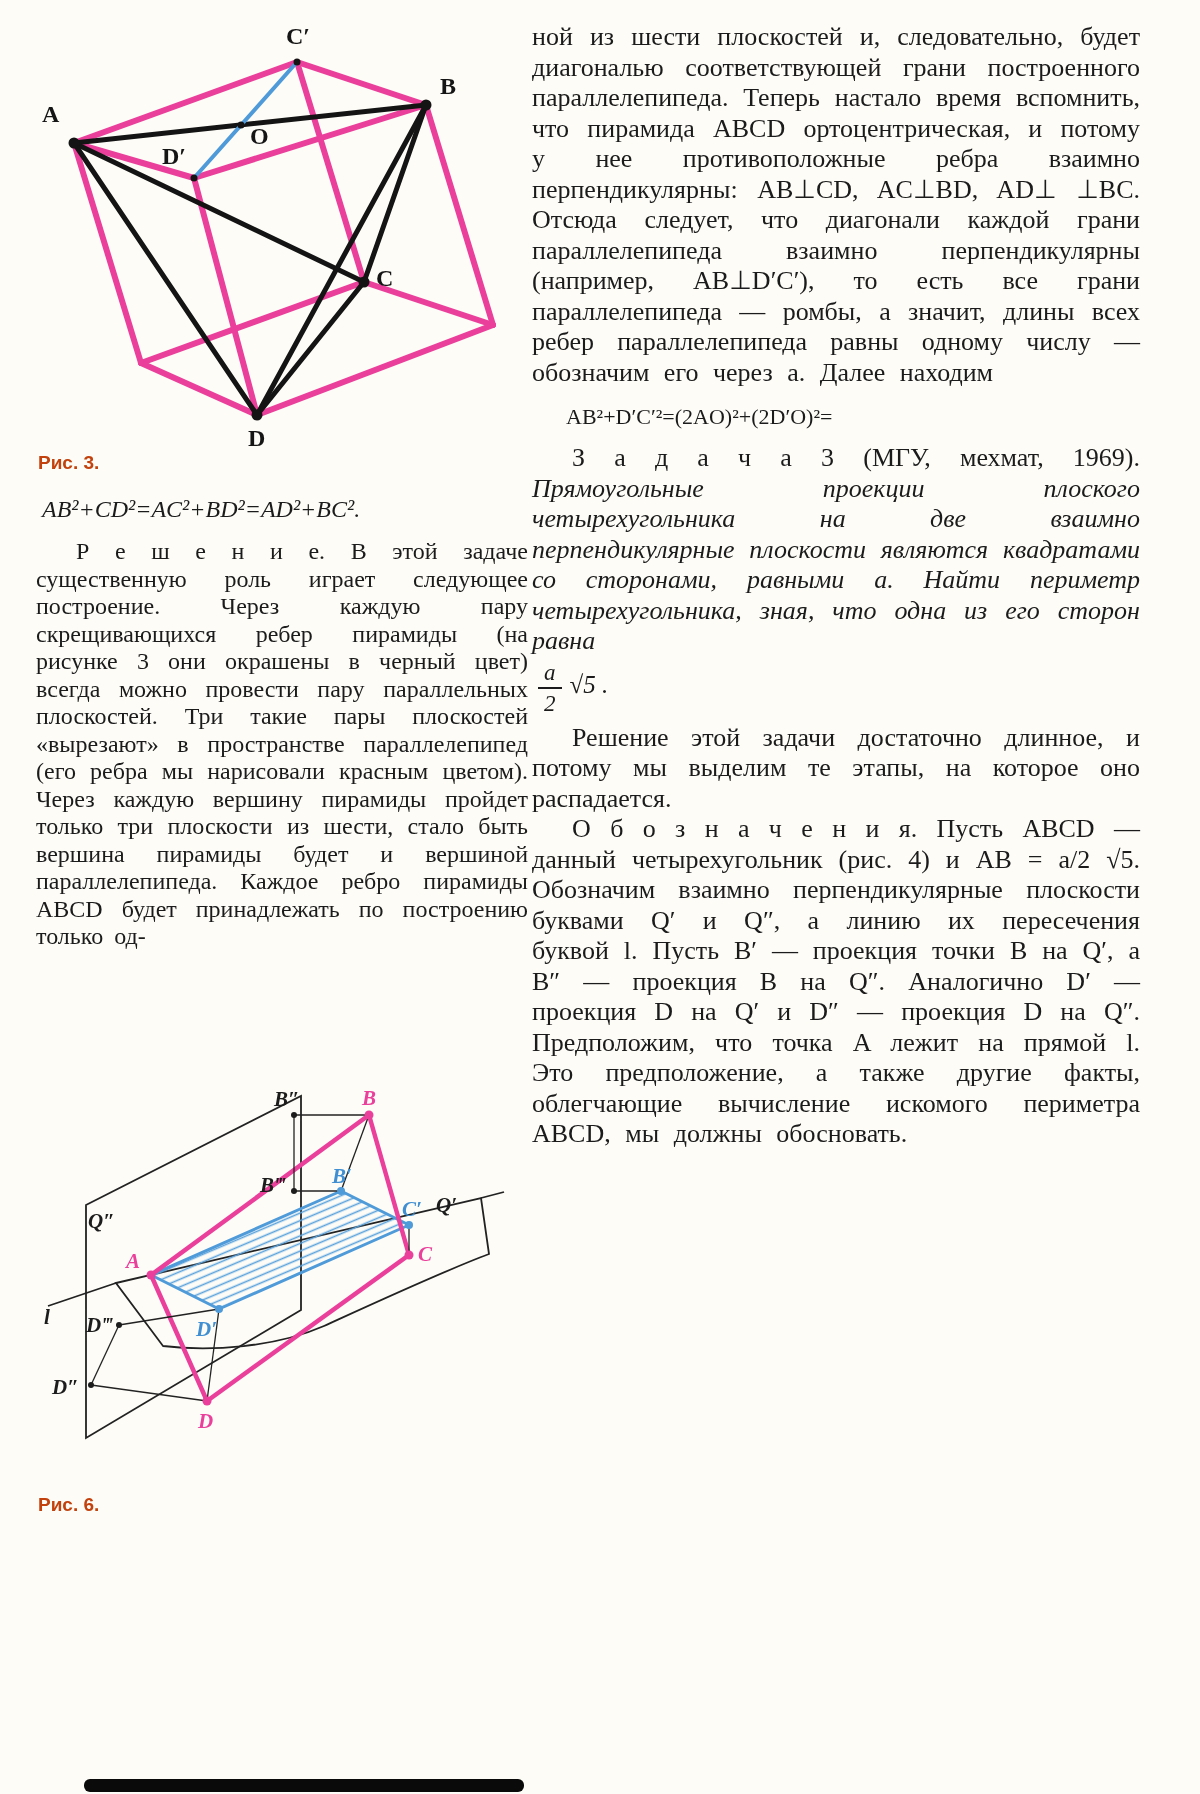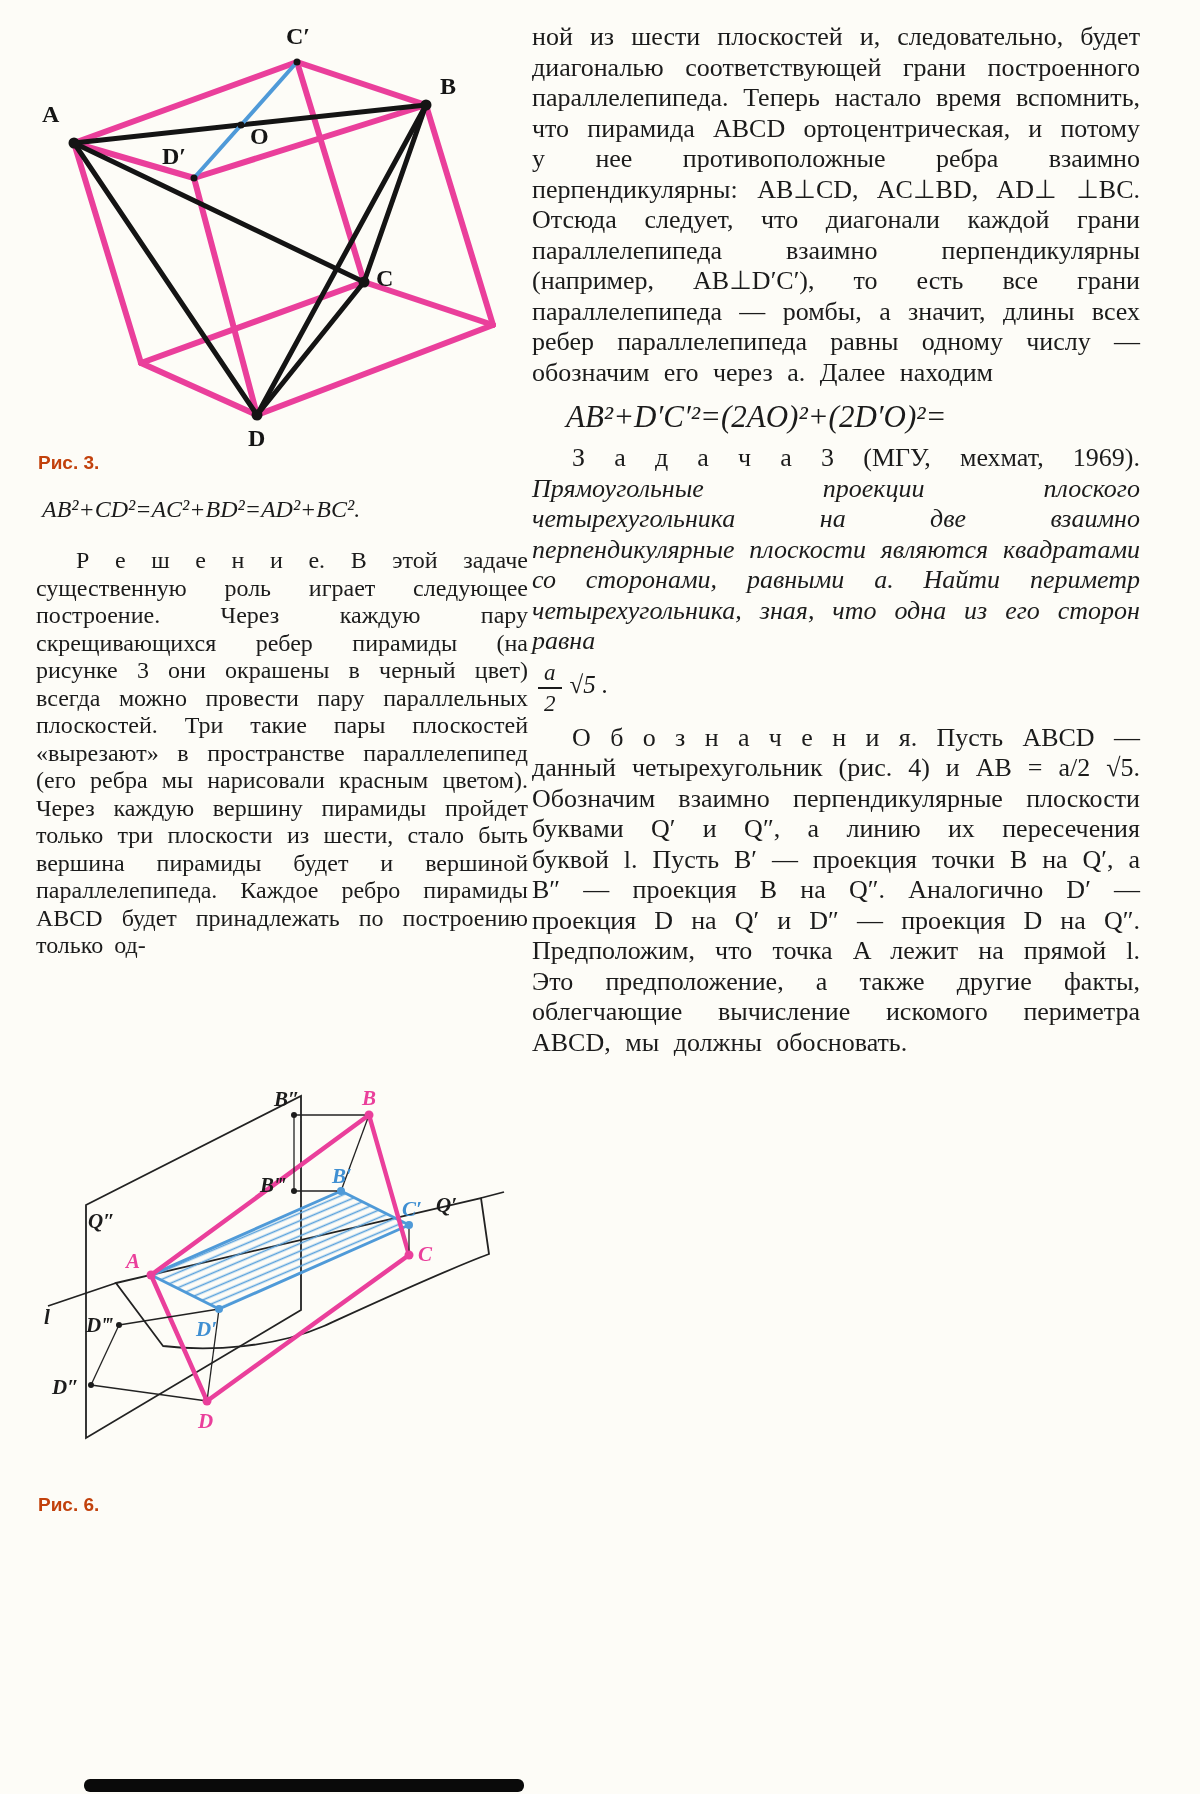--- a/index.html
+++ b/index.html
@@ -30,25 +30,25 @@
 
   p.par{
     margin:0;text-align:justify;
     font-size:24px;line-height:27.5px;word-spacing:5px;
   }
   .col-right p.par{font-size:26px;line-height:30.5px;word-spacing:8px;}
   .indent{text-indent:40px;}
   .it{font-style:italic;}
 
   .formula-left{
-    margin:8px 0 23px 0;padding-left:6px;
+    margin:8px 0 14px 0;padding-left:6px;
     font-style:italic;font-size:24px;line-height:30px;
     white-space:nowrap;
   }
-  .formula-block{margin:12px 0 10px 0;font-style:italic;font-size:31px;line-height:33px;}
+  .formula-block{margin:12px 0 10px 0;font-size:22px;line-height:33px;}
   .formula-l1{padding-left:34px;}
   .formula-l2{text-align:right;padding-right:150px;}
 
   .frac-line{margin:4px 0 8px 0;padding-left:6px;font-size:25px;line-height:40px;}
   .frac{display:inline-block;vertical-align:middle;text-align:center;font-style:italic;font-size:23px;line-height:1;}
   .fnum{display:block;border-bottom:2px solid #1b1b1b;padding:0 6px 3px 6px;}
   .fden{display:block;padding-top:3px;}
   .sqrt{font-style:italic;margin-left:8px;}
 
   .figlabel3{font-family:"Liberation Serif", serif;font-weight:700;font-size:24px;fill:#151515;}
@@ -208,20 +208,21 @@
       <div class="formula-l1">AB²+D′C′²=(2AO)²+(2D′O)²=</div>
     </div>
 
 
     <p class="par indent"><span class="lead">З а д а ч а  3 (МГУ, мехмат, 1969).</span> <span class="it">Прямоугольные проекции плоского четырехугольника на две взаимно перпендикулярные плоскости являются квадратами со сторонами, равными a. Найти периметр четырехугольника, зная, что одна из его сторон равна</span></p>
 
     <div class="frac-line">
       <span class="frac"><span class="fnum">a</span><span class="fden">2</span></span><span class="sqrt">√5 .</span>
     </div>
 
+    <p class="par indent">Решение этой задачи достаточно длинное, и потому мы выделим те этапы, на которое оно  распадается.</p>
 
     <p class="par indent"><span class="lead">О б о з н а ч е н и я.</span> <span>Пусть ABCD — данный четырехугольник (рис. 4) и AB = a/2 √5. Обозначим взаимно перпендикулярные плоскости буквами Q′ и Q″, а линию их пересечения буквой l. Пусть B′ — проекция точки B на Q′, а B″ — проекция B на Q″. Аналогично D′ — проекция D на Q′ и D″ — проекция D на Q″. Предположим, что точка A лежит на прямой l. Это предположение, а также другие факты, облегчающие вычисление искомого периметра ABCD, мы должны обосновать.</span></p>
 
   </div>
 
   <div class="scan-bar"></div>
 
 </div>
 
 </body></html>

